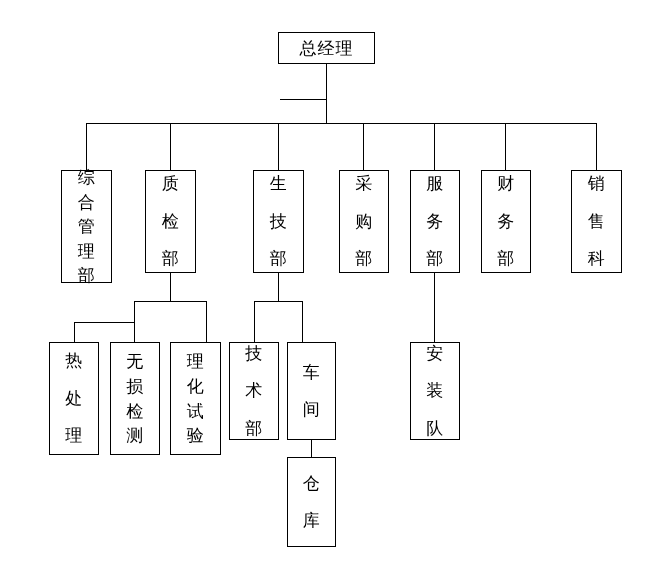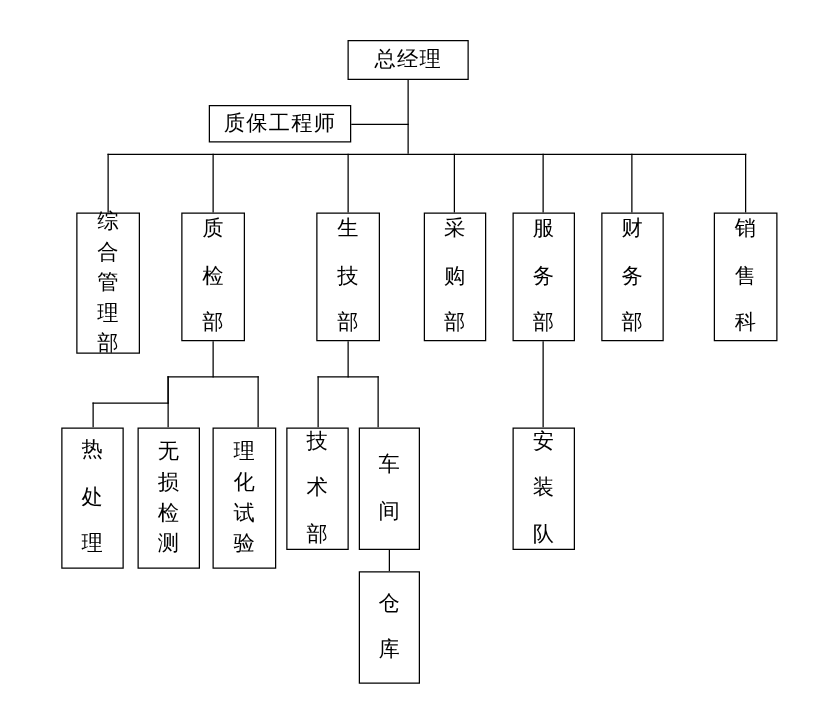--- a/index.html
+++ b/index.html
@@ -92,23 +92,20 @@
   <div class="conn v" style="left:302px; top:301px; height:41px;"></div>
 
   <div class="conn v" style="left:434px; top:272px; height:70px;"></div>
 
   <div class="conn v" style="left:311px; top:440px; height:17px;"></div>
 
   <div class="node horiz" style="left:278px; top:32px; width:97px; height:32px;">
     <span class="label">总经理</span>
   </div>
 
-  <div class="node horiz" style="left:167px; top:84px; width:114px; height:30px;">
-    <span class="label">质保工程师</span>
-  </div>
 
   <div class="node vert" style="left:61px; top:170px; width:51px; height:113px;">
     <span class="label">综
 合
 管
 理
 部</span>
   </div>
 
   <div class="node vert loose" style="left:145px; top:170px; width:51px; height:103px;">

